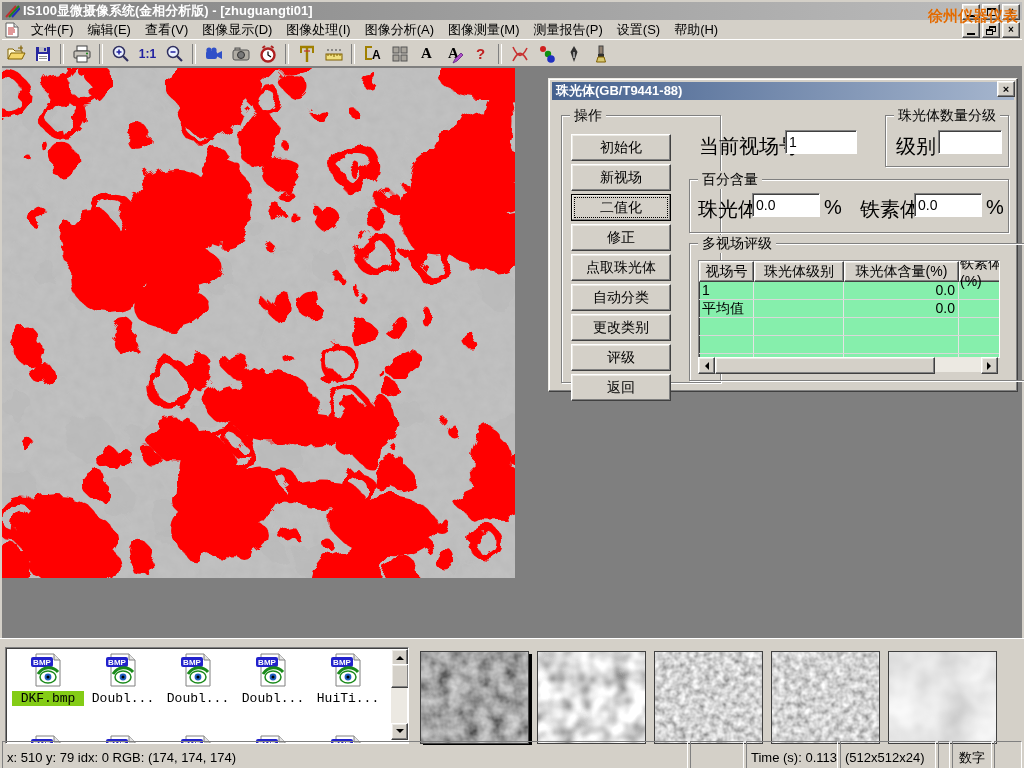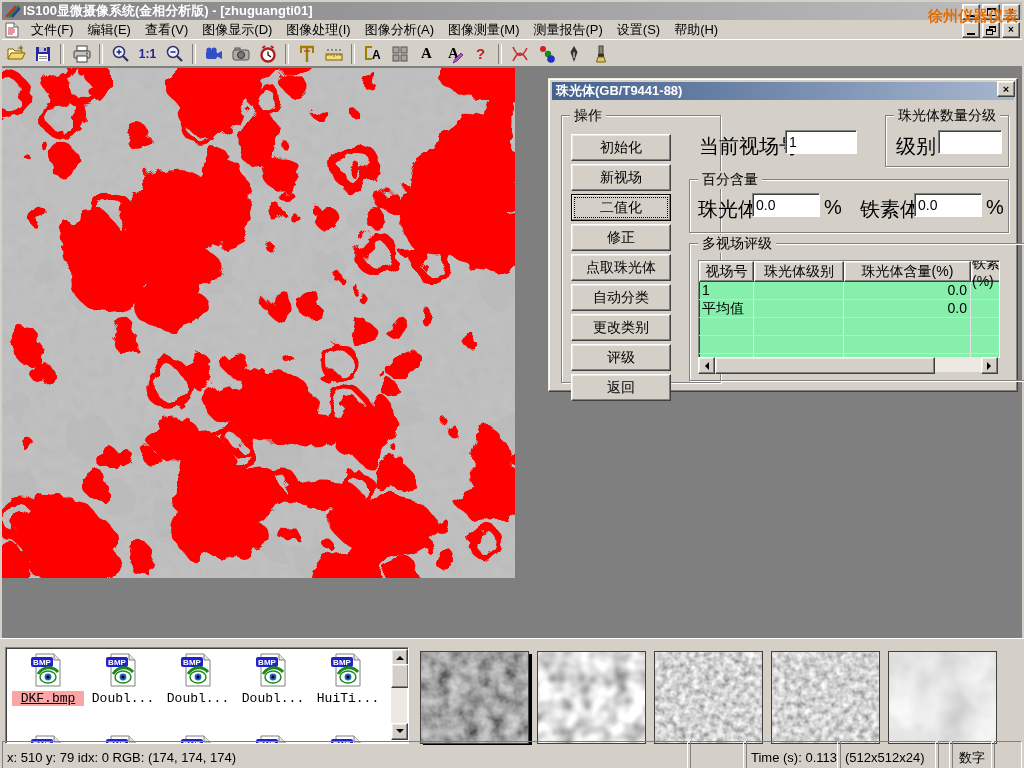--- a/index.html
+++ b/index.html
@@ -58,34 +58,34 @@
     font-family:"Liberation Sans","DejaVu Sans",sans-serif;}
   input.txtinput{outline:none;}
   
   #mv-table{position:absolute;left:8px;top:16px;width:300px;height:96px;overflow:hidden;background:#86efac;}
   .thead{display:flex;height:21px;}
   .th{flex:none;display:flex;align-items:center;justify-content:center;font-size:14px;box-sizing:border-box;}
   .trow{display:flex;height:17px;border-bottom:1px solid #D8D8D8;}
   .td{flex:none;font-size:14px;box-sizing:border-box;border-right:1px solid #E4E4E4;
     padding:0 3px;white-space:nowrap;overflow:hidden;}
   .td.num{text-align:right;}
-  .c0{width:55px}.c1{width:90px}.c2{width:127px}.c3{width:90px}
+  .c0{width:55px}.c1{width:90px}.c2{width:115px}.c3{width:90px}
   .hscroll{position:absolute;left:8px;bottom:8px;width:300px;height:15px;background:#ECE9E2;display:flex;}
   .sbtn{width:15px;height:15px;flex:none;display:flex;align-items:center;justify-content:center;}
   .arrow-l{width:0;height:0;border:4px solid transparent;border-right-color:#000;margin-left:-3px;}
   .arrow-r{width:0;height:0;border:4px solid transparent;border-left-color:#000;margin-right:-3px;}
   .arrow-u{width:0;height:0;border:4px solid transparent;border-bottom-color:#000;margin-top:-3px;}
   .arrow-d{width:0;height:0;border:4px solid transparent;border-top-color:#000;margin-bottom:-3px;}
   .hthumb{width:218px;height:15px;flex:none;}
   
   #bottompanel{left:0;top:638px;width:1024px;height:107px;background:#D4D0C8;border-top:1px solid #fff;}
   #filebox{position:absolute;left:5px;top:8px;width:402px;height:95px;overflow:hidden;}
   .fitem{position:absolute;width:72px;text-align:center;}
   .fname{font-family:"Liberation Mono","DejaVu Sans Mono",monospace;font-size:13px;white-space:nowrap;}
-  .fname.sel{background:#fca5a5;text-decoration:underline;}
+  .fname.sel{background:#84cc16;}
   #fscroll{position:absolute;right:1px;top:1px;width:16px;height:91px;background:#ECE9E2;}
   .vthumb{position:absolute;left:0;top:15px;width:16px;height:22px;}
   .thumbimg{position:absolute;top:12px;width:107px;height:91px;border:1px solid #404040;}
   .thumbimg.sel{box-shadow:3px 3px 0 #000;}
   
   #statusbar{left:0;top:745px;width:1024px;height:23px;background:#D4D0C8;display:flex;align-items:center;padding-top:2px;box-sizing:border-box;}
   .sbpane{border:1px solid;border-color:#808080 #FFFFFF #FFFFFF #808080;height:17px;margin-left:2px;
     display:flex;align-items:center;padding:16px 4px;font-size:13px;white-space:nowrap;box-sizing:border-box;}
 </style>
 </head>

